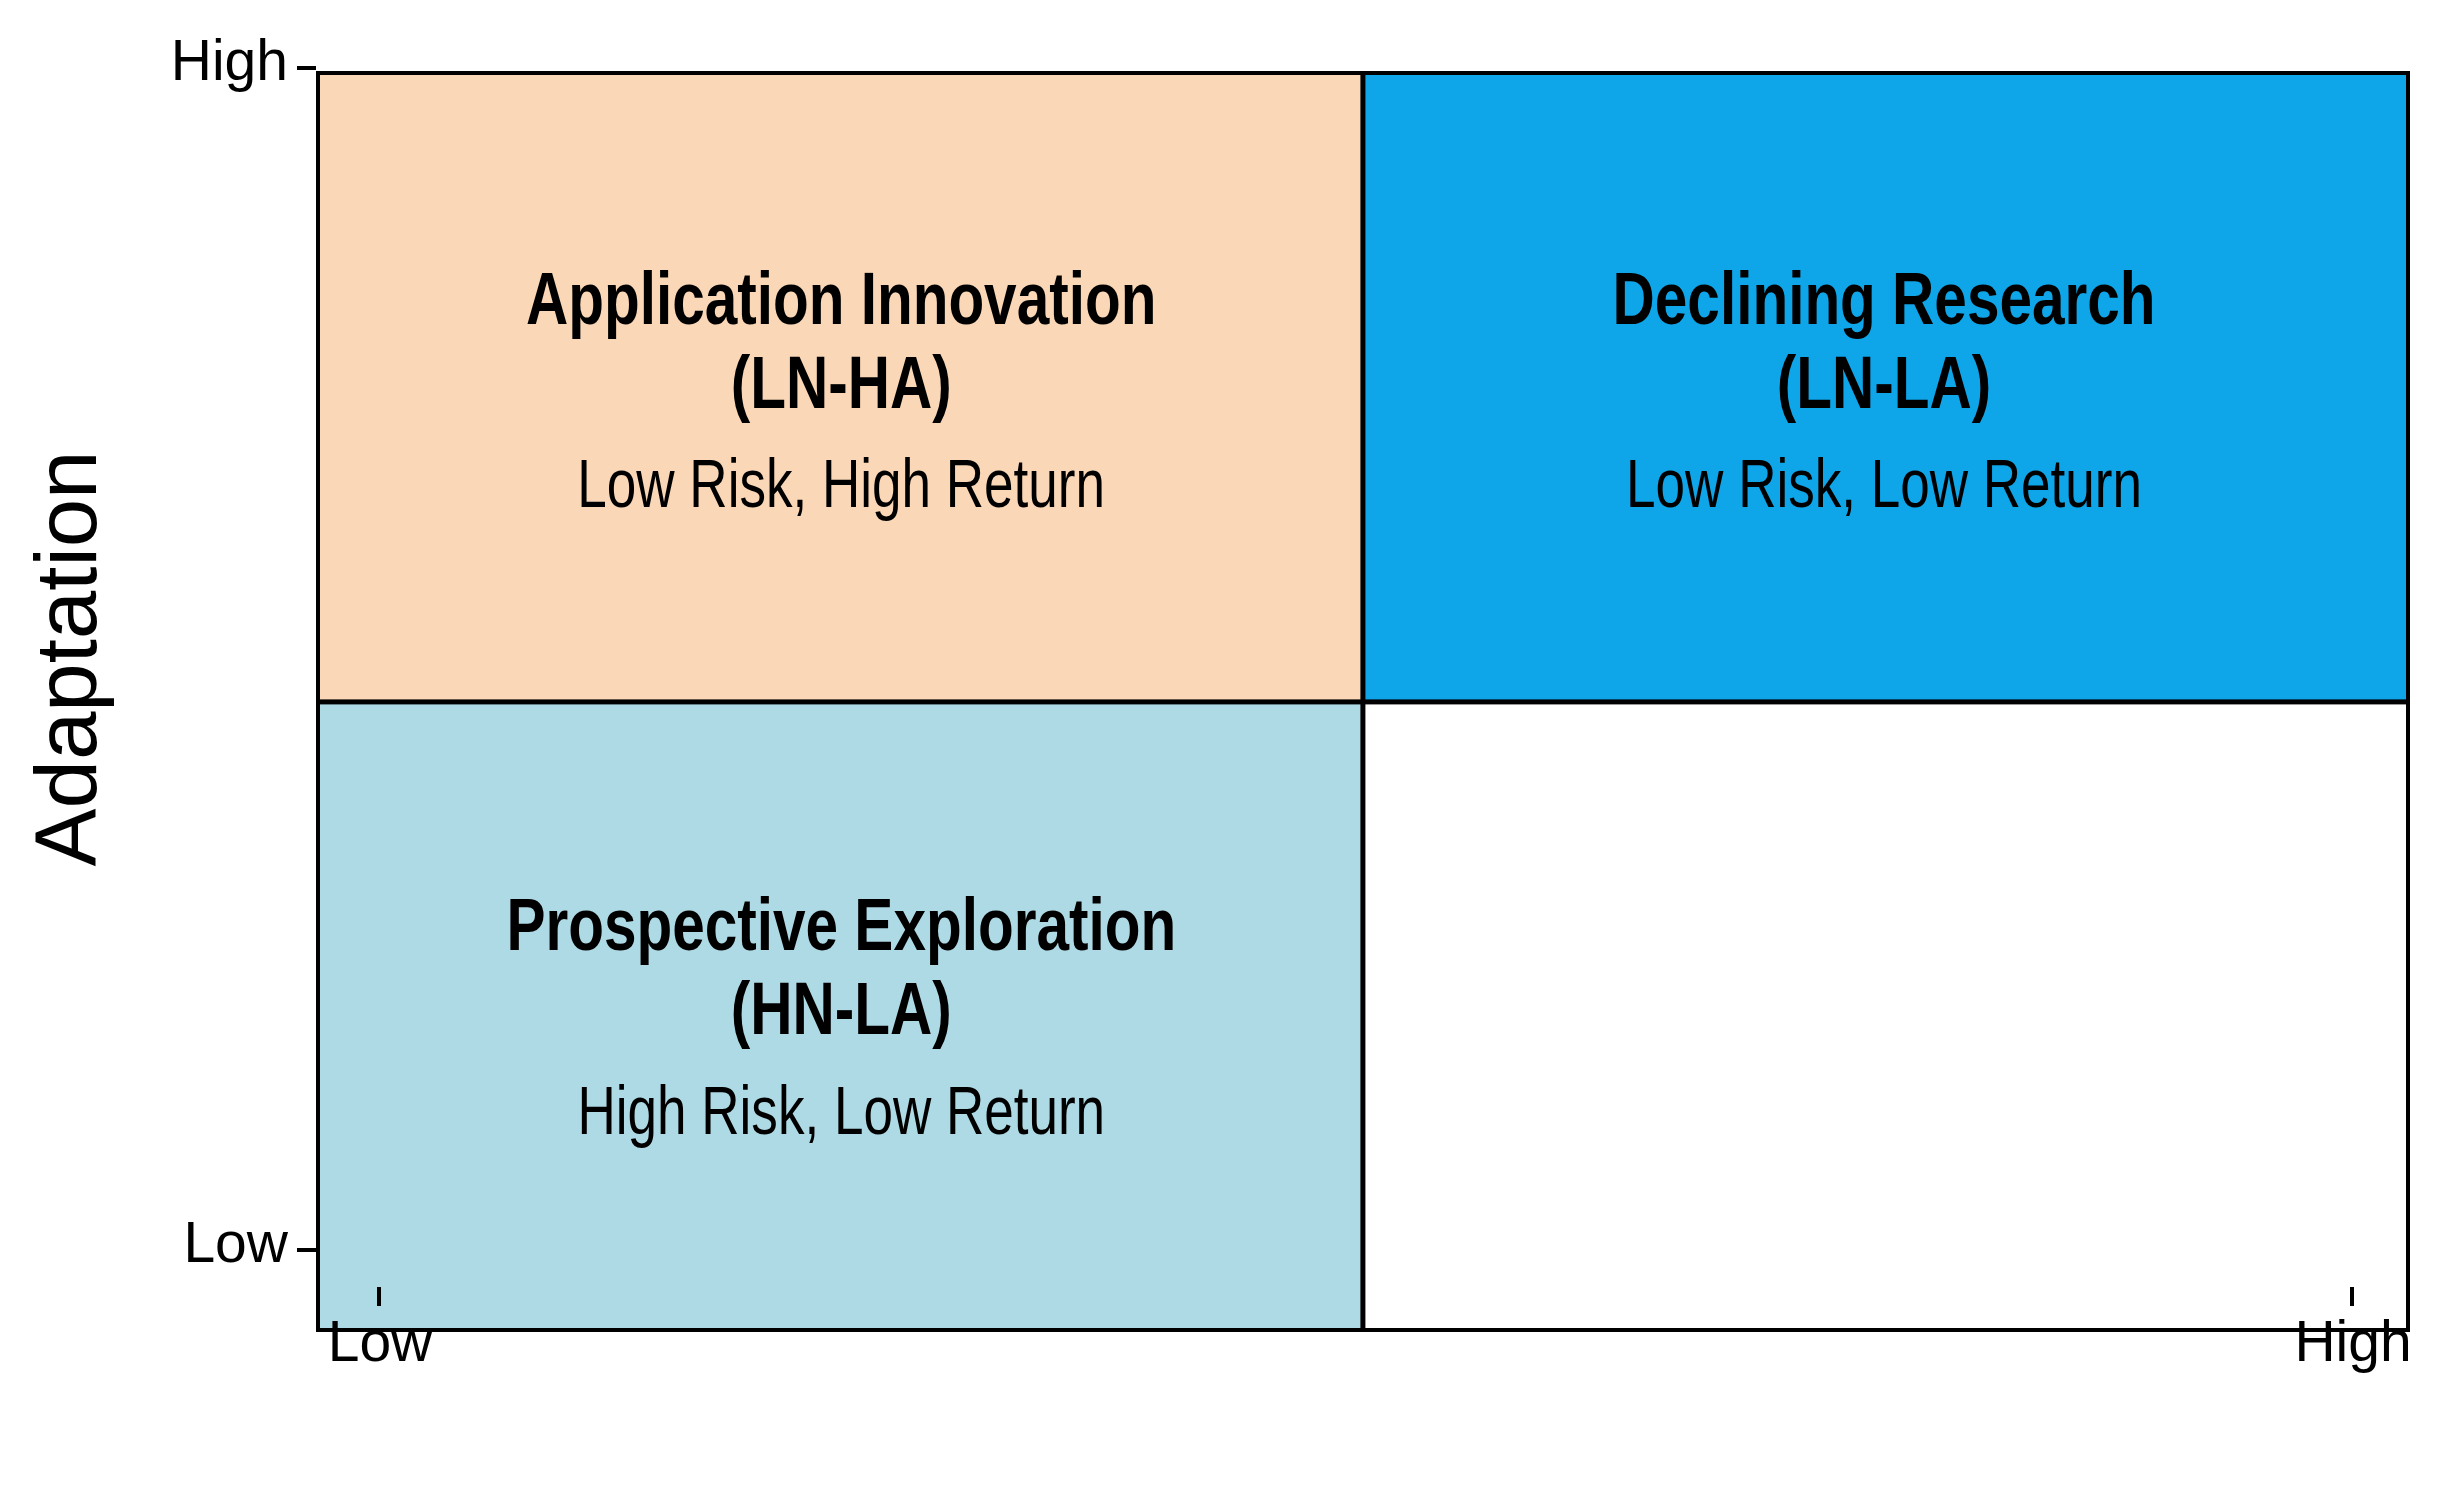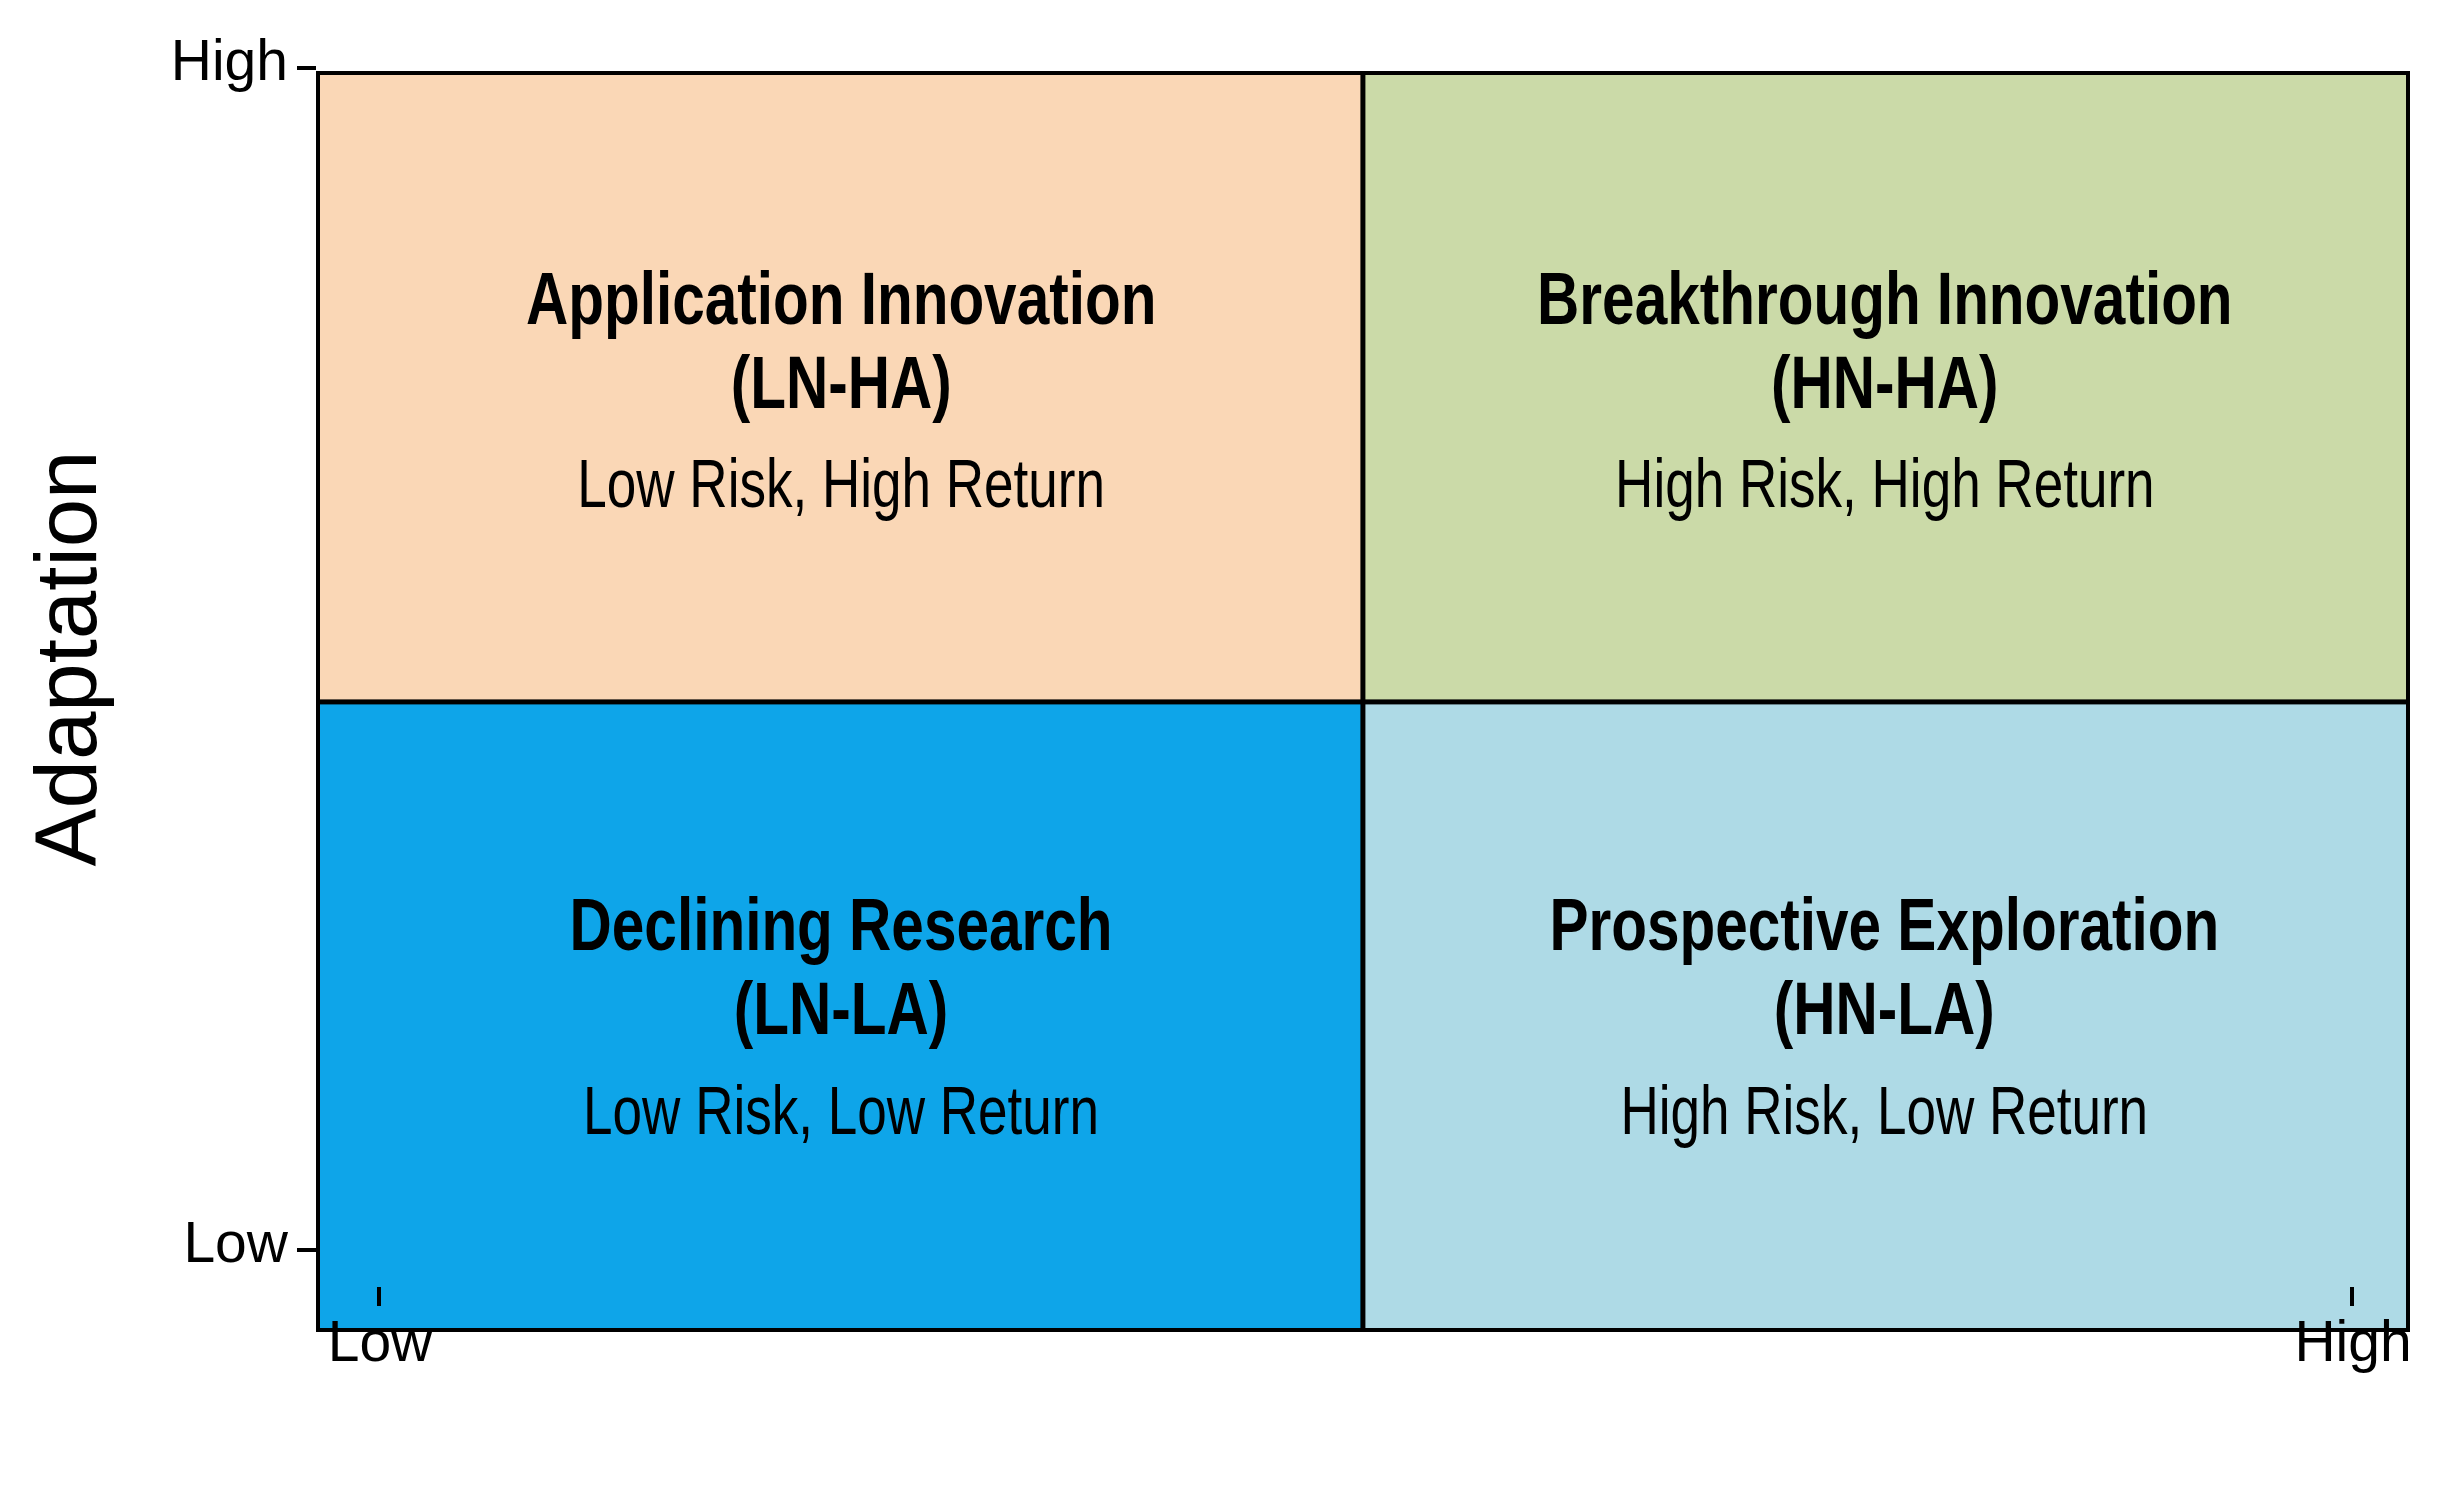--- a/index.html
+++ b/index.html
@@ -116,29 +116,20 @@
     <div class="quad" style="background-color: rgb(250, 215, 182);">
       <div class="quad-inner narrow">
         <div class="quad-title">
           <div>Application Innovation</div>
           <div>(LN-HA)</div>
         </div>
         <div class="quad-sub">Low Risk, High Return</div>
       </div>
     </div>
 
-    <div class="quad" style="background-color: rgb(203, 218, 168);">
-      <div class="quad-inner narrow">
-        <div class="quad-title">
-          <div>Breakthrough Innovation</div>
-          <div>(HN-HA)</div>
-        </div>
-        <div class="quad-sub">High Risk, High Return</div>
-      </div>
-    </div>
 
     <div class="quad" style="background-color: #0ea5e9;">
       <div class="quad-inner narrow">
         <div class="quad-title">
           <div>Declining Research</div>
           <div>(LN-LA)</div>
         </div>
         <div class="quad-sub">Low Risk, Low Return</div>
       </div>
     </div>

